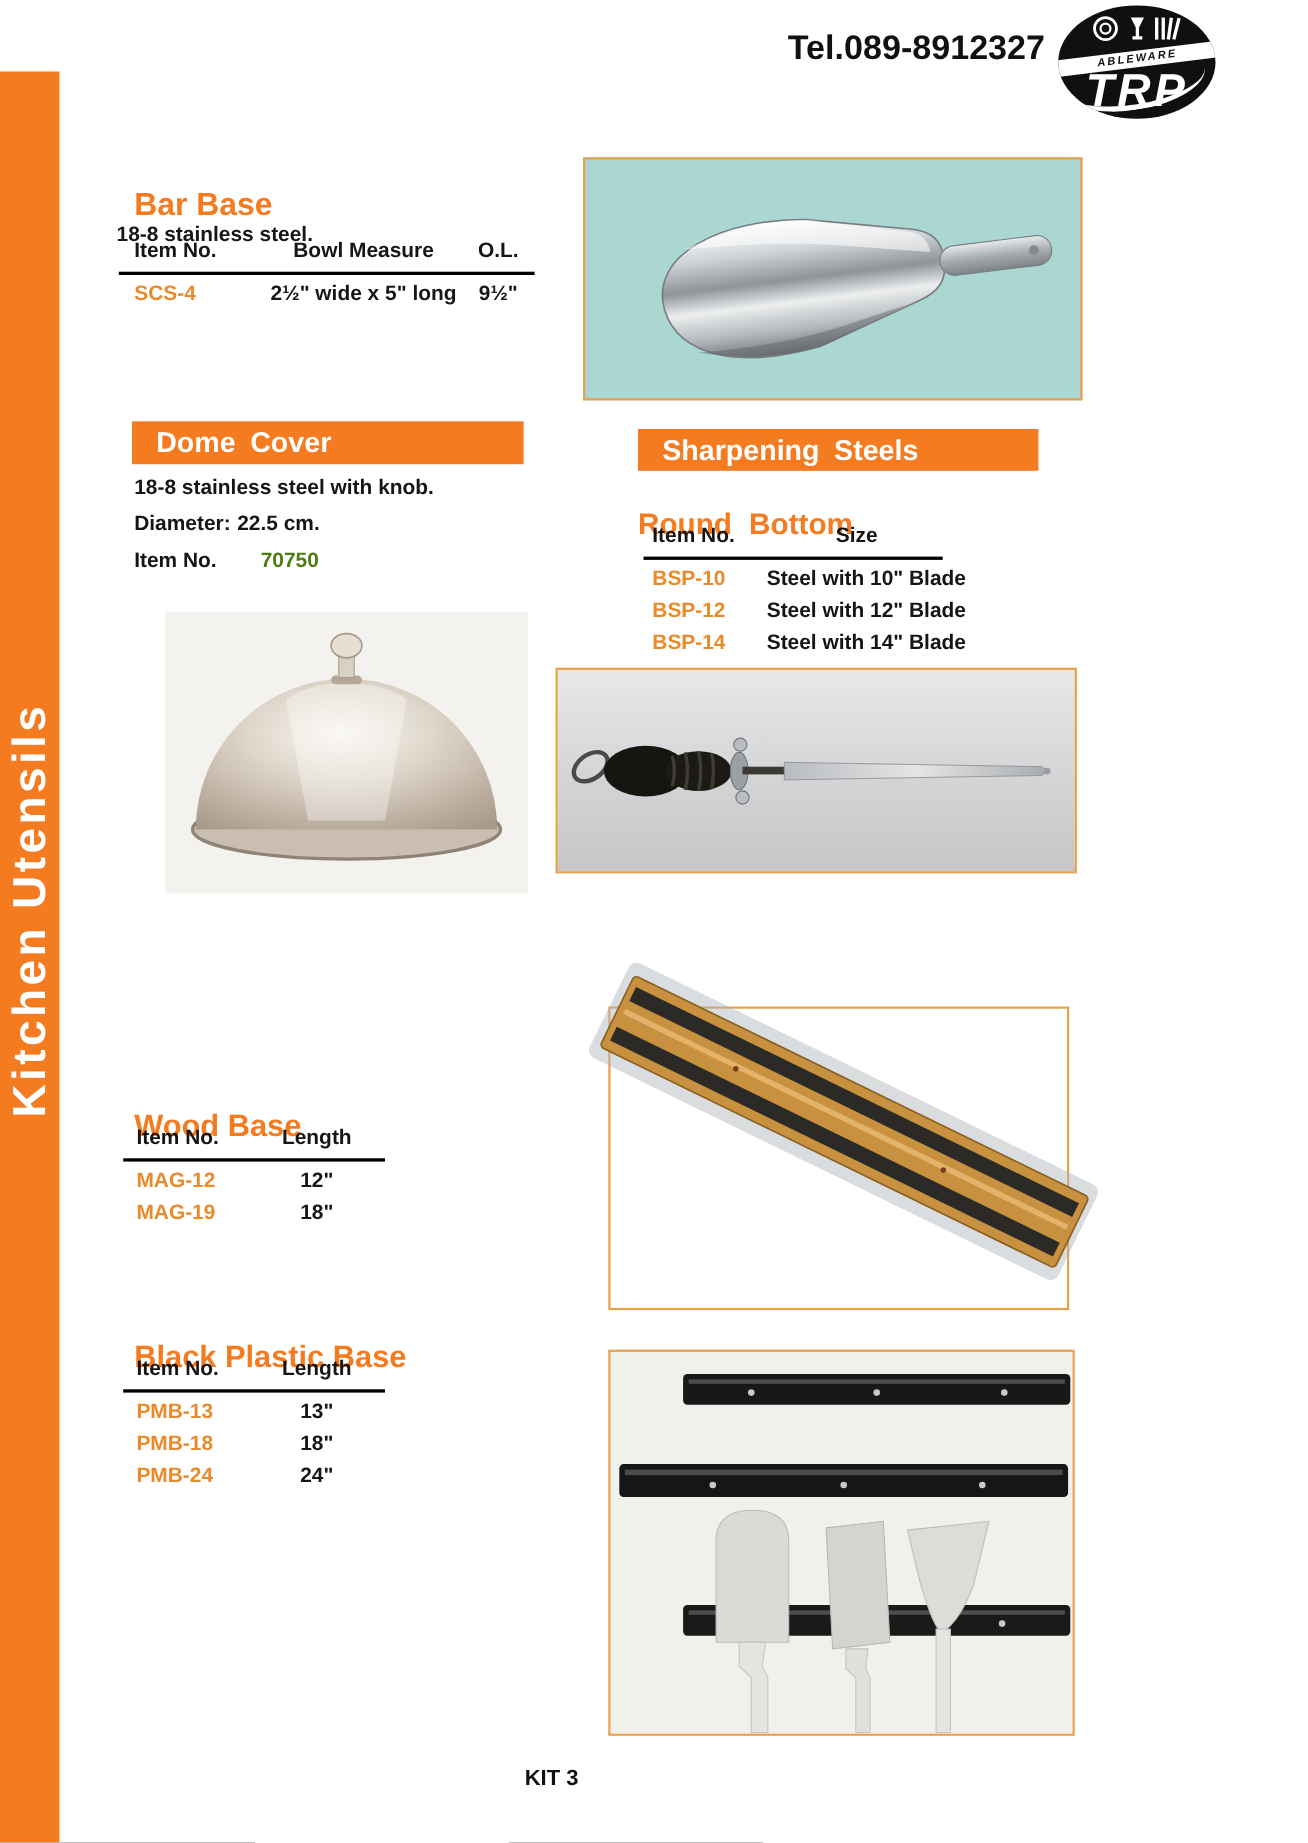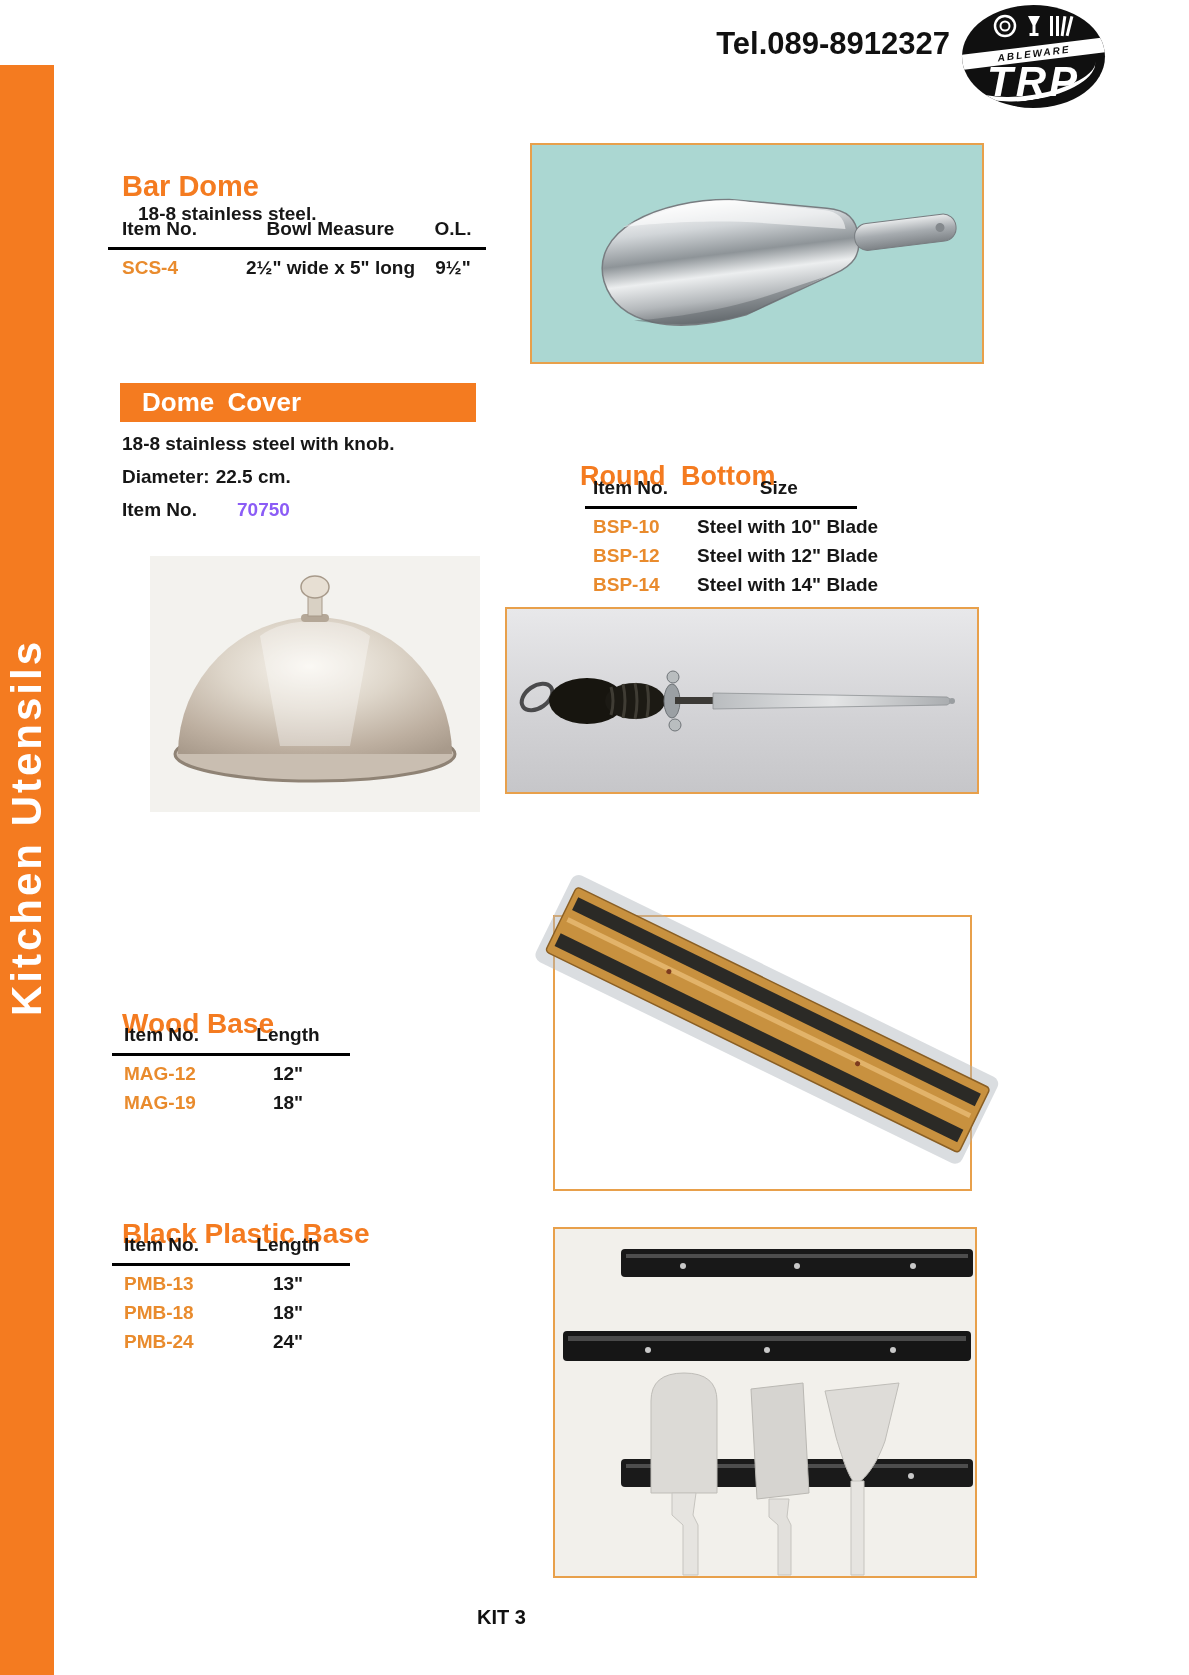--- a/index.html
+++ b/index.html
@@ -47,21 +47,21 @@
   .s2{width:160px;text-align:center;}
   .w1{width:126px;padding-left:12px;box-sizing:border-box;}
   .w2{width:100px;text-align:center;}
 
   .photo{position:absolute;border:2px solid #E8A04B;}
   .photo svg{display:block;}
   .noborder{border:none;}
 
   
   .pos-bs-title{left:122px;top:146px;}
-  .pos-bs-sub{left:138px;top:184px;}
+  .pos-bs-sub{left:106px;top:184px;}
   .pos-bs-table{left:108px;top:214px;width:378px;}
   .pos-bs-photo{left:530px;top:143px;width:450px;height:217px;background:#ABD7D2;}
 
   .pos-dc-bar{left:120px;top:371px;width:334px;height:39px;margin-top:12px;}
   .pos-dc-sub{left:122px;top:414px;}
   .pos-dc-diam{left:122px;top:447px;}
   .pos-dc-item{left:122px;top:480px;}
   .pos-dc-photo{left:150px;top:556px;width:330px;height:256px;background:#f3f2ee;}
 
   .pos-ss-bar{left:580px;top:390px;width:342px;height:38px;}
@@ -76,21 +76,21 @@
   .pos-wb-title{left:122px;top:980px;font-size:28px;}
   .pos-wb-table{left:112px;top:1020px;width:238px;}
   .pos-wb-photo{left:553px;top:915px;width:415px;height:272px;background:#fff;}
 
   .pos-bp-title{left:122px;top:1190px;font-size:28px;}
   .pos-bp-table{left:112px;top:1230px;width:238px;}
   .pos-bp-photo{left:553px;top:1227px;width:420px;height:347px;background:#f2f0eb;}
 
   .footer{position:absolute;left:477px;top:1606px;font-size:20px;font-weight:bold;color:#111;}
   .lblw{display:inline-block;width:115px;font-weight:bold;}
-  .orange-val{color:#8b5cf6;font-weight:bold;}
+  .orange-val{color:#4d7c0f;font-weight:bold;}
   .diam-val{margin-left:6px;}
 </style>
 </head>
 <body>
 
 <div class="page">
 
   <div class="tel">Tel.089-8912327</div>
   <div class="logo">
     <div class="logo-oval">
@@ -110,21 +110,21 @@
         <span>ABLEWARE</span>
       </div>
       <div class="logo-brand">TRP</div>
     </div>
   </div>
 
   <div class="sidebar">
     <div class="sidebar-label">Kitchen Utensils</div>
   </div>
 
-  <h2 class="h-orange pos-bs-title">Bar Dome</h2>
+  <h2 class="h-orange pos-bs-title">Bar Base</h2>
   <p class="body pos-bs-sub">18-8 stainless steel.</p>
   <div class="tbl pos-bs-table">
     <div class="tr th">
       <span class="c1">Item No.</span>
       <span class="c2">Bowl Measure</span>
       <span class="c3">O.L.</span>
     </div>
     <div class="tr">
       <span class="c1 code">SCS-4</span>
       <span class="c2 val">2½" wide x 5" long</span>
@@ -183,20 +183,23 @@
       <rect width="330" height="256" fill="#f3f2ee"></rect>
       <ellipse cx="165" cy="198" rx="140" ry="27" fill="#c9beb1" stroke="#8f8375" stroke-width="3"></ellipse>
       <path d="M 28 198 A 137 137 0 0 1 302 198 Z" fill="url(#domeg)"></path>
       <path d="M 110 80 C 135 60 195 60 220 80 L 200 190 L 130 190 Z" fill="#ffffff" opacity="0.35"></path>
       <rect x="151" y="58" width="28" height="8" rx="4" fill="#b4a797"></rect>
       <rect x="158" y="36" width="14" height="24" fill="#d9d1c4" stroke="#a79a8a" stroke-width="1"></rect>
       <ellipse cx="165" cy="31" rx="14" ry="11" fill="#e7dfd3" stroke="#a79a8a" stroke-width="1.5"></ellipse>
     </svg>
   </div>
 
+  <div class="bar-title pos-ss-bar">
+    <span>Sharpening Steels</span>
+  </div>
   <h3 class="h-orange pos-ss-sub">Round Bottom</h3>
   <div class="tbl pos-ss-table">
     <div class="tr th">
       <span class="s1">Item No.</span>
       <span class="s2">Size</span>
     </div>
     <div class="tr">
       <span class="s1 code">BSP-10</span>
       <span class="s2 val">Steel with 10" Blade</span>
     </div>

